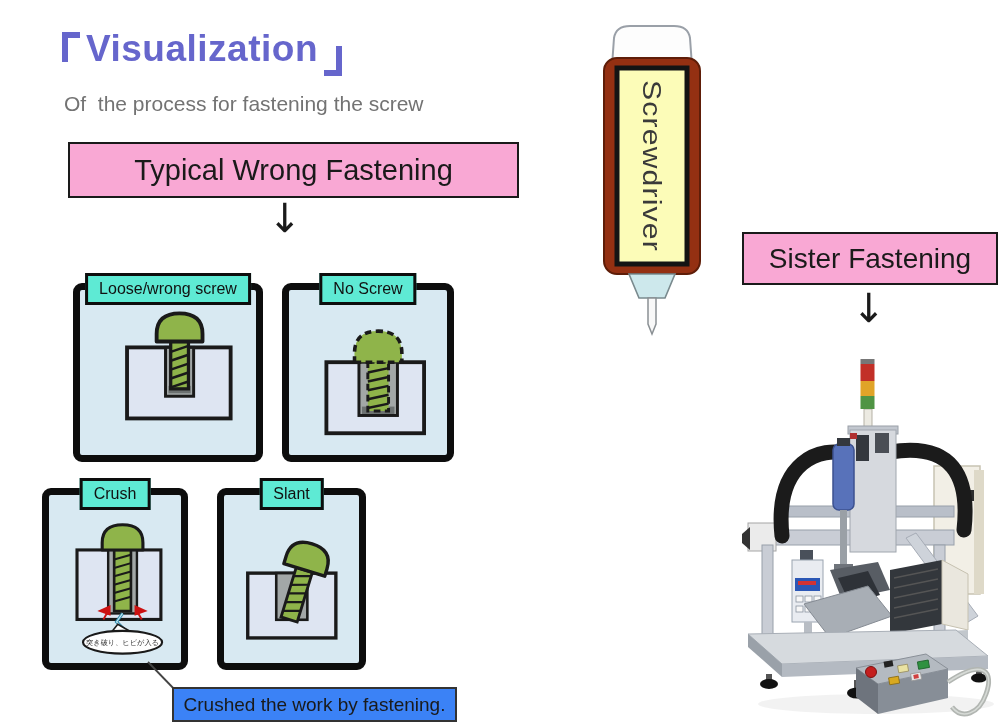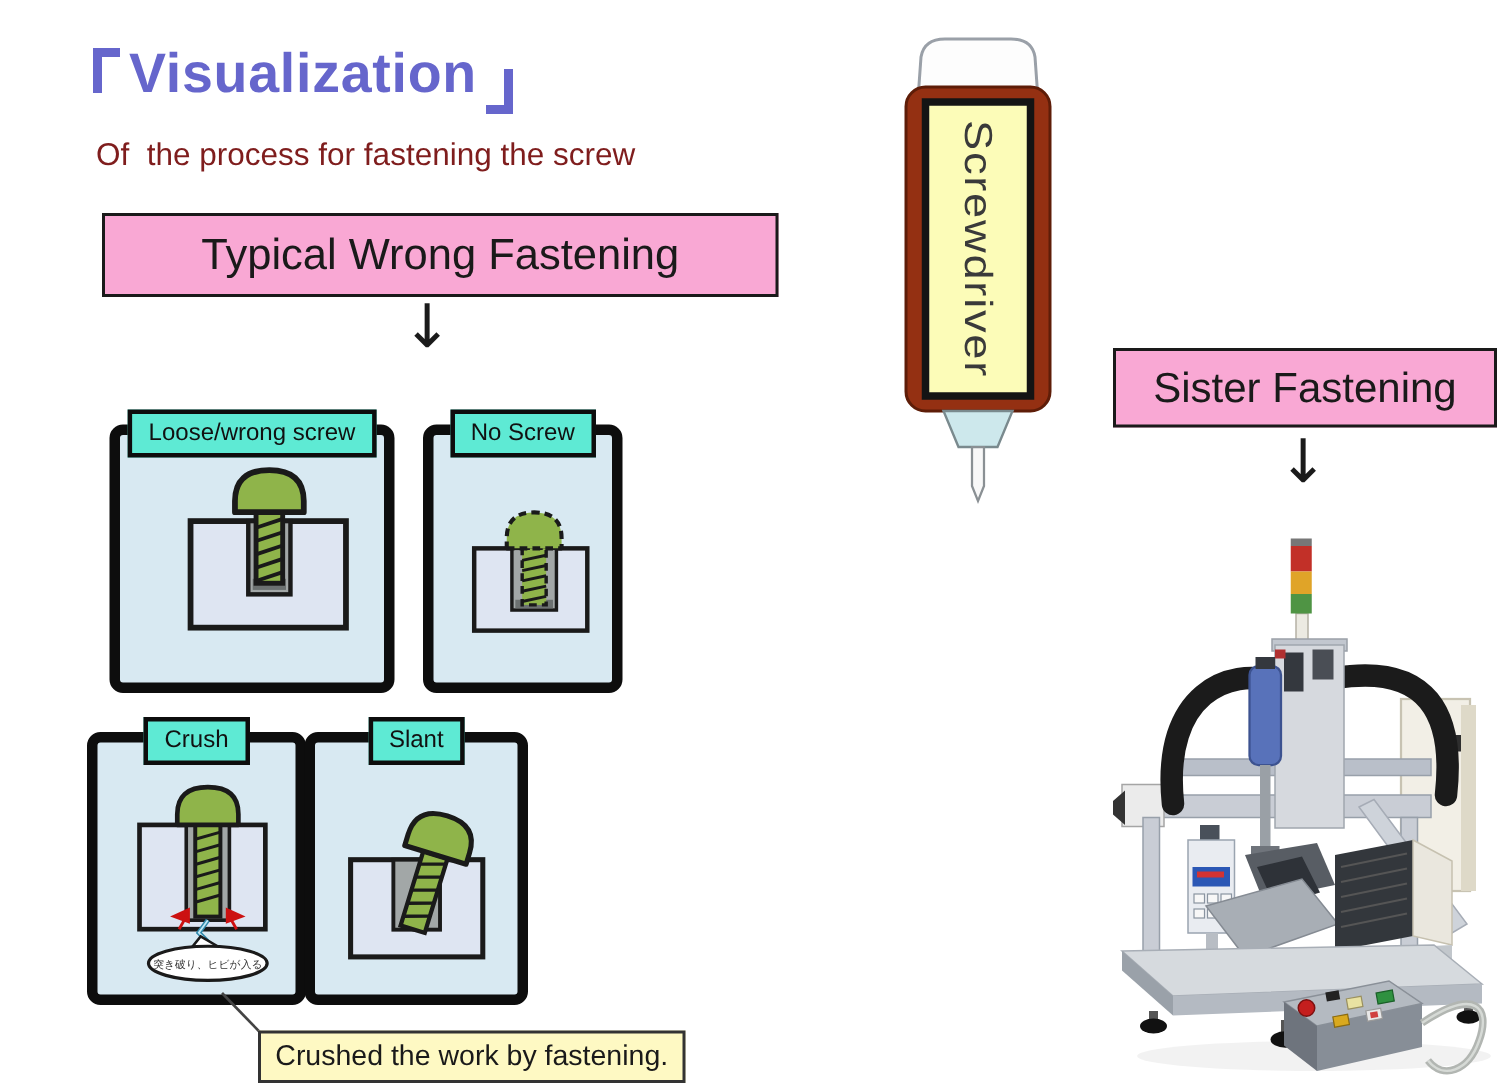--- a/index.html
+++ b/index.html
@@ -5,33 +5,33 @@
   html,body{margin:0;padding:0;background:#fff;}
   #canvas{position:relative;width:1000px;height:725px;background:#ffffff;overflow:hidden;
           font-family:"Liberation Sans",sans-serif;color:#1a1a1a;}
   .abs{position:absolute;}
 
   
   .title-row{display:flex;align-items:flex-start;}
   .title-word{font-size:37px;font-weight:bold;color:#6666cc;line-height:1.05;letter-spacing:0.5px;}
   .jp-open{display:inline-block;width:12px;height:24px;border-left:6px solid #6666cc;border-top:6px solid #6666cc;margin-right:6px;margin-top:2px;}
   .jp-close{display:inline-block;width:12px;height:24px;border-right:6px solid #6666cc;border-bottom:6px solid #6666cc;margin-left:6px;margin-top:16px;}
-  .subtitle{font-size:21px;white-space:pre;color:#7f1d1d;}
+  .subtitle{font-size:21px;white-space:pre;color:#737373;}
 
   
   .flow-box{border:2.5px solid #1a1a1a;background:#f9a8d4;display:flex;align-items:center;justify-content:center;}
   .arrow{font-family:"DejaVu Sans",sans-serif;font-size:40px;line-height:1;color:#1a1a1a;}
 
   
   .panel{position:absolute;background:#d8e9f2;border:7px solid #0d0d0d;border-radius:9px;box-sizing:border-box;}
   .panel-label{position:absolute;top:-17px;left:50%;transform:translateX(-50%);background:#5eead4;
                border:3px solid #0d0d0d;padding:3px 11px;font-size:16px;white-space:nowrap;color:#111;line-height:1.25;}
   .panel-illus{position:absolute;left:2%;top:13px;width:96%;height:calc(100% - 17px);}
 
-  .footer-box{border:2px solid #333;background:#fef9c3;display:flex;align-items:center;justify-content:center;font-size:19px;}
+  .footer-box{border:2px solid #333;background:#3b82f6;display:flex;align-items:center;justify-content:center;font-size:19px;}
 </style>
 </head>
 <body>
 
 <div id="canvas">
 
   <div class="abs title-row" style="left:62px;top:30px;">
     <span class="jp-open"></span>
     <span class="title-word">Visualization</span>
     <span class="jp-close"></span>
@@ -50,37 +50,37 @@
       <rect x="51.5" y="26" width="12" height="32" fill="#8fb44a" stroke="#1a1a1a" stroke-width="2.2"></rect>
       <line x1="51.5" y1="33" x2="63.5" y2="29" stroke="#1a1a1a" stroke-width="1.7"></line>
       <line x1="51.5" y1="39" x2="63.5" y2="35" stroke="#1a1a1a" stroke-width="1.7"></line>
       <line x1="51.5" y1="45" x2="63.5" y2="41" stroke="#1a1a1a" stroke-width="1.7"></line>
       <line x1="51.5" y1="51" x2="63.5" y2="47" stroke="#1a1a1a" stroke-width="1.7"></line>
       <line x1="51.5" y1="57" x2="63.5" y2="53" stroke="#1a1a1a" stroke-width="1.7"></line>
       <path d="M42,26 L73,26 L73,21 Q73,7 57.5,7 Q42,7 42,21 Z" fill="#8fb44a" stroke="#1a1a1a" stroke-width="2.6" stroke-linejoin="round"></path>
     </svg>
   </div>
 
-  <div class="panel" style="left:282px;top:283px;width:133px;height:179px;">
+  <div class="panel" style="left:282px;top:283px;width:172px;height:179px;">
     <div class="panel-label">No Screw</div>
     <svg class="panel-illus" viewBox="0 0 100 100" preserveAspectRatio="xMidYMid meet">
       <rect x="22" y="40" width="66" height="48" fill="#dee5f2" stroke="#1a1a1a" stroke-width="2.6"></rect>
       <rect x="44" y="40" width="26" height="36" fill="#a2a7a7" stroke="#1a1a1a" stroke-width="2"></rect>
       <rect x="46" y="70" width="22" height="5" fill="#6c7171"></rect>
       <rect x="50" y="40" width="14" height="33" fill="#8fb44a" stroke="#1a1a1a" stroke-width="2" stroke-dasharray="4.5 3"></rect>
       <line x1="50" y1="47" x2="64" y2="44" stroke="#1a1a1a" stroke-width="1.7"></line>
       <line x1="50" y1="53" x2="64" y2="50" stroke="#1a1a1a" stroke-width="1.7"></line>
       <line x1="50" y1="59" x2="64" y2="56" stroke="#1a1a1a" stroke-width="1.7"></line>
       <line x1="50" y1="65" x2="64" y2="62" stroke="#1a1a1a" stroke-width="1.7"></line>
       <line x1="50" y1="71" x2="64" y2="68" stroke="#1a1a1a" stroke-width="1.7"></line>
       <path d="M41,40 L73,40 L73,34 Q73,19 57,19 Q41,19 41,34 Z" fill="#8fb44a" stroke="#1a1a1a" stroke-width="2.4" stroke-dasharray="4.5 3" stroke-linejoin="round"></path>
     </svg>
   </div>
 
-  <div class="panel" style="left:58px;top:488px;width:146px;height:182px;">
+  <div class="panel" style="left:42px;top:488px;width:146px;height:182px;">
     <div class="panel-label">Crush</div>
     <svg class="panel-illus" viewBox="0 0 100 126" preserveAspectRatio="xMidYMid meet">
       <rect x="18" y="35" width="70" height="58" fill="#dee5f2" stroke="#1a1a1a" stroke-width="2.6"></rect>
       <rect x="44" y="35" width="24" height="53" fill="#a2a7a7" stroke="#1a1a1a" stroke-width="2"></rect>
       <rect x="49" y="35" width="14" height="51" fill="#8fb44a" stroke="#1a1a1a" stroke-width="2.2"></rect>
       <line x1="49" y1="43" x2="63" y2="39" stroke="#1a1a1a" stroke-width="1.7"></line>
       <line x1="49" y1="50" x2="63" y2="46" stroke="#1a1a1a" stroke-width="1.7"></line>
       <line x1="49" y1="57" x2="63" y2="53" stroke="#1a1a1a" stroke-width="1.7"></line>
       <line x1="49" y1="64" x2="63" y2="60" stroke="#1a1a1a" stroke-width="1.7"></line>
       <line x1="49" y1="71" x2="63" y2="67" stroke="#1a1a1a" stroke-width="1.7"></line>
@@ -91,21 +91,21 @@
       <line x1="44" y1="86" x2="40" y2="93" stroke="#cc1111" stroke-width="1.6"></line>
       <line x1="68" y1="86" x2="72" y2="93" stroke="#cc1111" stroke-width="1.6"></line>
       <polyline points="56,88 51,95 57,101 52,108" fill="none" stroke="#2e88aa" stroke-width="2.6"></polyline>
       <polyline points="56,88 51,95 57,101 52,108" fill="none" stroke="#bfe6f2" stroke-width="1"></polyline>
       <polygon points="52,97 64,104 44,107" fill="#ffffff" stroke="#1a1a1a" stroke-width="1.4"></polygon>
       <ellipse cx="56" cy="112" rx="33" ry="9.5" fill="#ffffff" stroke="#1a1a1a" stroke-width="1.8"></ellipse>
       <text x="56" y="114.5" text-anchor="middle" font-size="6" fill="#333">突き破り、ヒビが入る</text>
     </svg>
   </div>
 
-  <div class="panel" style="left:203px;top:488px;width:149px;height:182px;">
+  <div class="panel" style="left:217px;top:488px;width:149px;height:182px;">
     <div class="panel-label">Slant</div>
     <svg class="panel-illus" viewBox="0 0 100 100" preserveAspectRatio="xMidYMid meet">
       <rect x="16" y="42" width="68" height="50" fill="#dee5f2" stroke="#1a1a1a" stroke-width="2.6"></rect>
       <rect x="38" y="42" width="24" height="36" fill="#a2a7a7" stroke="#1a1a1a" stroke-width="2"></rect>
       <g transform="rotate(17 49 76)">
         <rect x="42" y="38" width="13" height="40" fill="#8fb44a" stroke="#1a1a1a" stroke-width="2.2"></rect>
         <line x1="42" y1="45" x2="55" y2="41" stroke="#1a1a1a" stroke-width="1.7"></line>
         <line x1="42" y1="52" x2="55" y2="48" stroke="#1a1a1a" stroke-width="1.7"></line>
         <line x1="42" y1="59" x2="55" y2="55" stroke="#1a1a1a" stroke-width="1.7"></line>
         <line x1="42" y1="66" x2="55" y2="62" stroke="#1a1a1a" stroke-width="1.7"></line>

